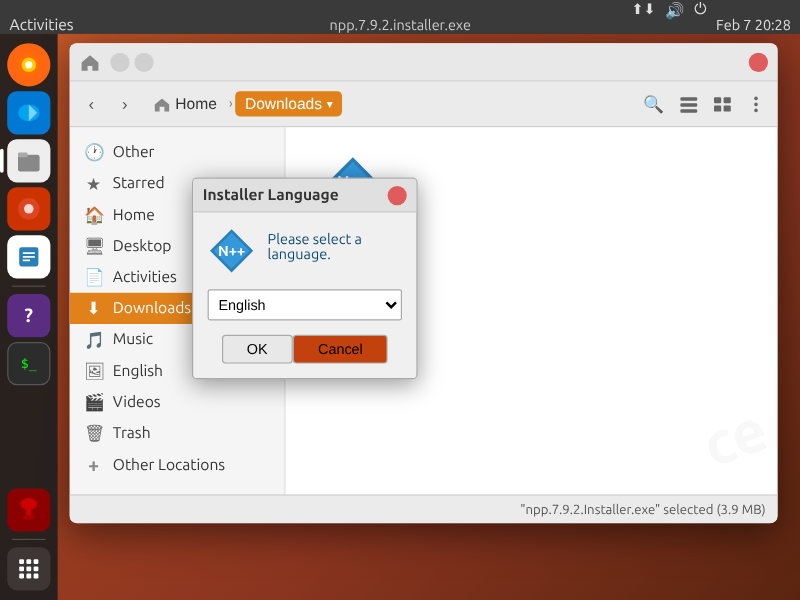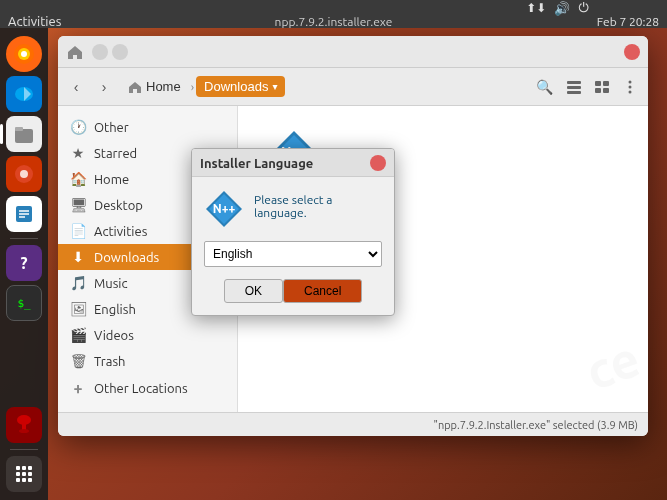--- a/index.html
+++ b/index.html
@@ -269,28 +269,27 @@
     .dialog-overlay {
       position: absolute;
       top: 0; left: 0; right: 0; bottom: 0;
       z-index: 50;
       pointer-events: none;
     }
     .dialog {
       position: absolute;
       top: 120px;
       left: 160px;
-      width: 204px;
+      width: 188px;
       background: #f0f0f0;
       border: 1px solid #aaa;
       border-radius: 4px;
       box-shadow: 0 4px 20px rgba(0,0,0,0.4);
       pointer-events: all;
       overflow: hidden;
-      margin-left: 31px;
     }
     .dialog-titlebar {
       background: #e0e0e0;
       border-bottom: 1px solid #ccc;
       height: 28px;
       display: flex;
       align-items: center;
       justify-content: space-between;
       padding: 0 8px;
       font-size: 13px;

